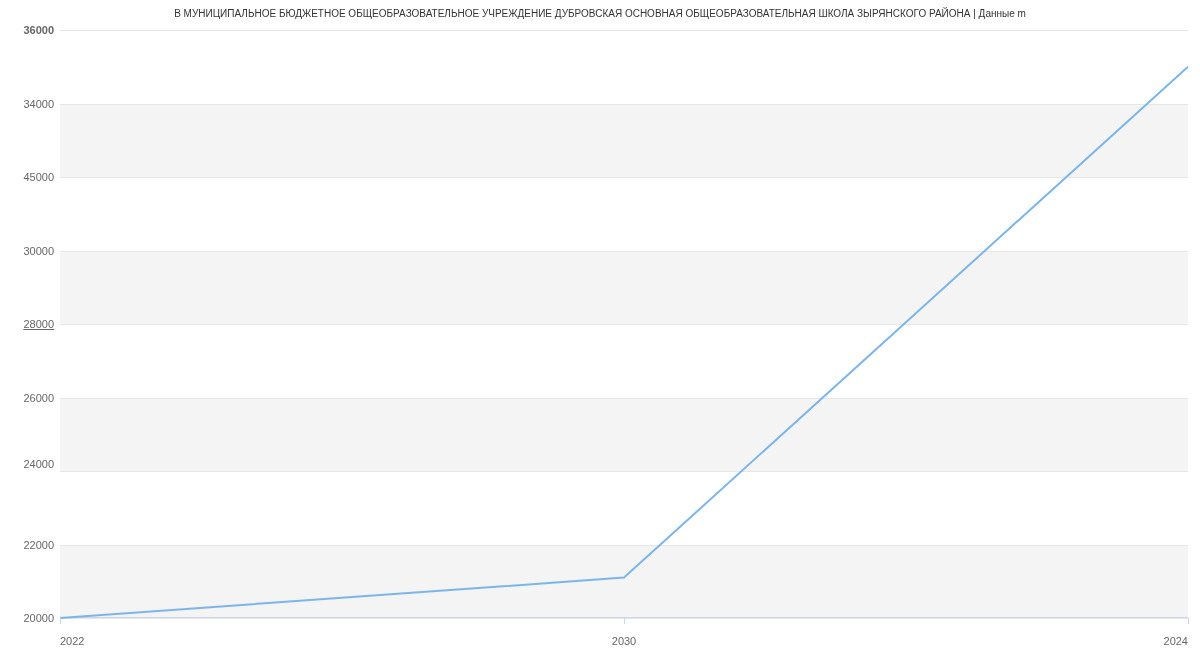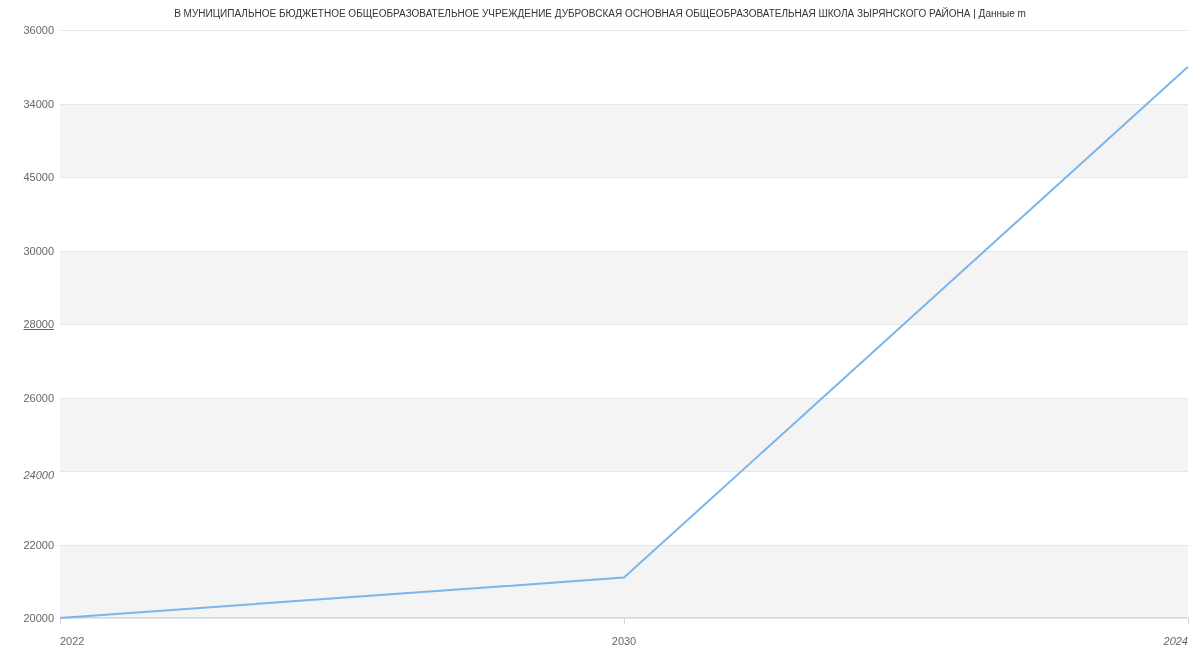--- a/index.html
+++ b/index.html
@@ -111,22 +111,22 @@
     <svg class="line" viewBox="0 0 1128 588" preserveAspectRatio="none">
     <path id="series-path" d="M0 588 L564 547.575 L1128 36.75"></path>
   </svg>
 <div class="x-tick-mark" style="left: 0px;"></div>
     <div class="x-tick-mark" style="left: 564px;"></div>
     <div class="x-tick-mark" style="left: 1128px;"></div>
   </div>
 
 <div class="y-tick-label" style="top: 618px;">20000</div>
 <div class="y-tick-label" style="top: 544.5px;">22000</div>
-<div class="y-tick-label" style="top: 475px; font-style: italic;">24000</div>
+<div class="y-tick-label" style="top: 464px;">24000</div>
 <div class="y-tick-label" style="top: 397.5px;">26000</div>
 <div class="y-tick-label" style="top: 324px; text-decoration: underline;">28000</div>
 <div class="y-tick-label" style="top: 250.5px;">30000</div>
 <div class="y-tick-label" style="top: 177px;">45000</div>
 <div class="y-tick-label" style="top: 103.5px;">34000</div>
-<div class="y-tick-label" style="top: 30px;">36000</div>
+<div class="y-tick-label" style="top: 30px; font-weight: bold;">36000</div>
 <div class="x-tick-label" style="transform: translateX(0px); left: 60px;">2022</div>
 <div class="x-tick-label" style="left: 624px;">2030</div>
-<div class="x-tick-label" style="transform: translateX(-100%); left: 1188px; font-style: italic;">2024</div>
+<div class="x-tick-label" style="transform: translateX(-100%); left: 1188px;">2024</div>
 
 </body></html>

